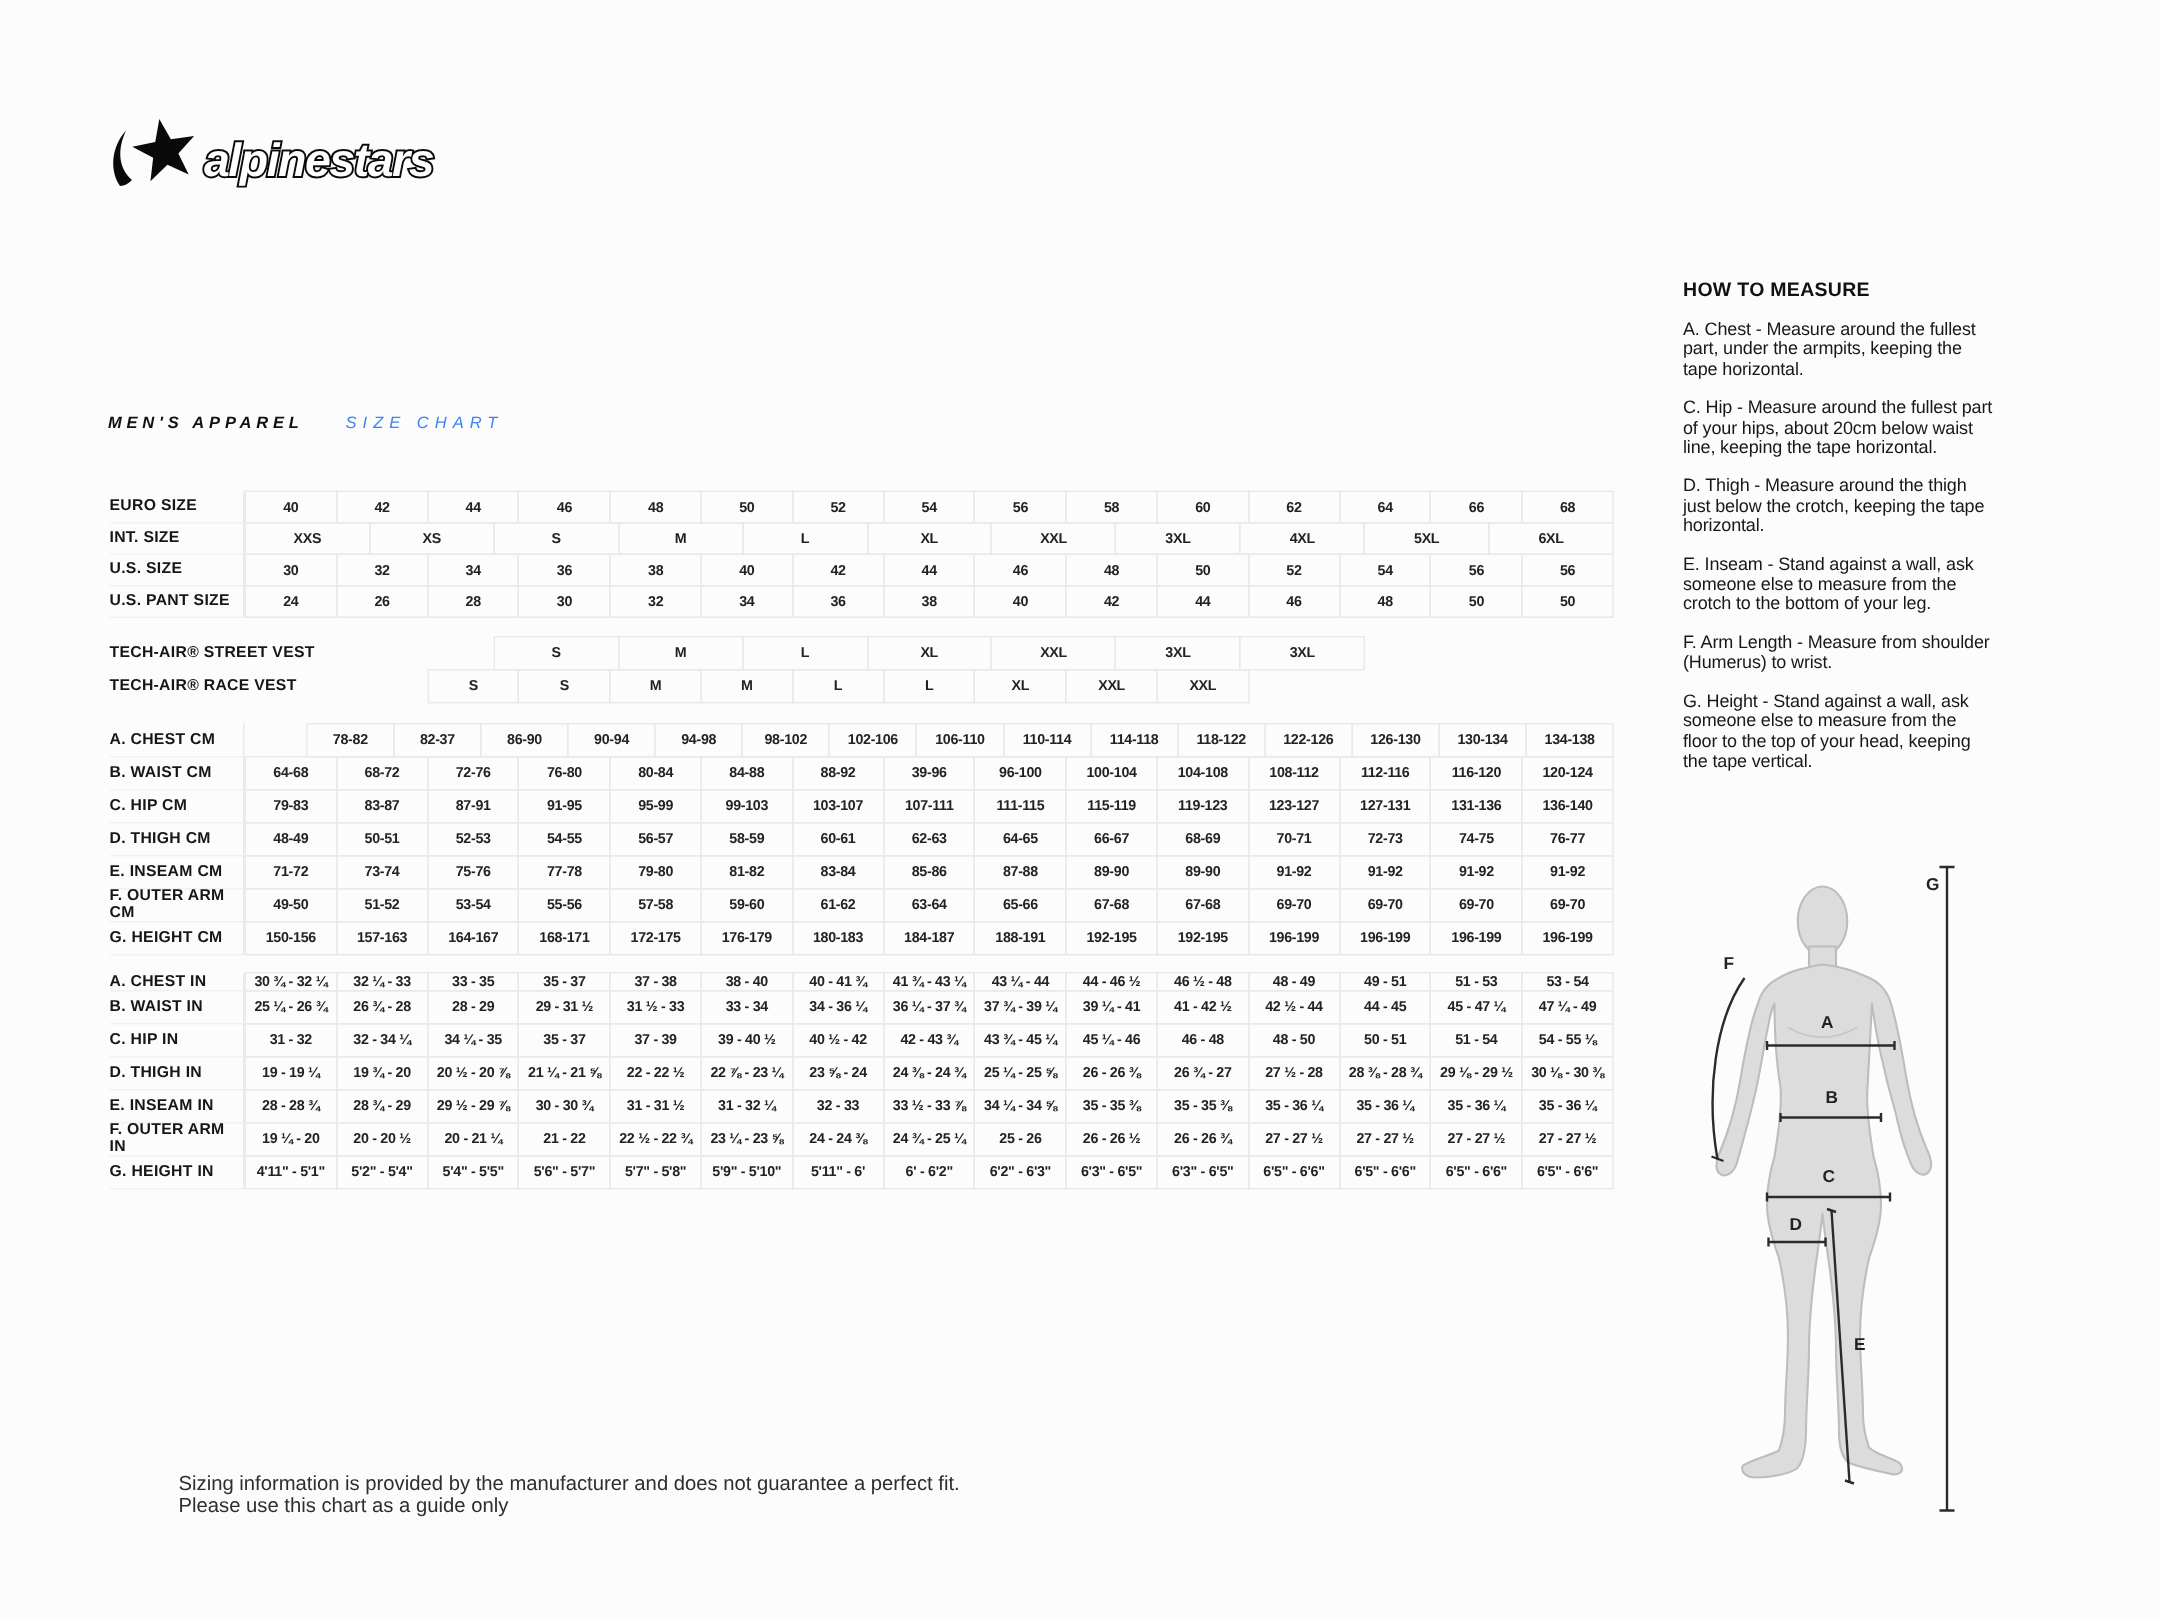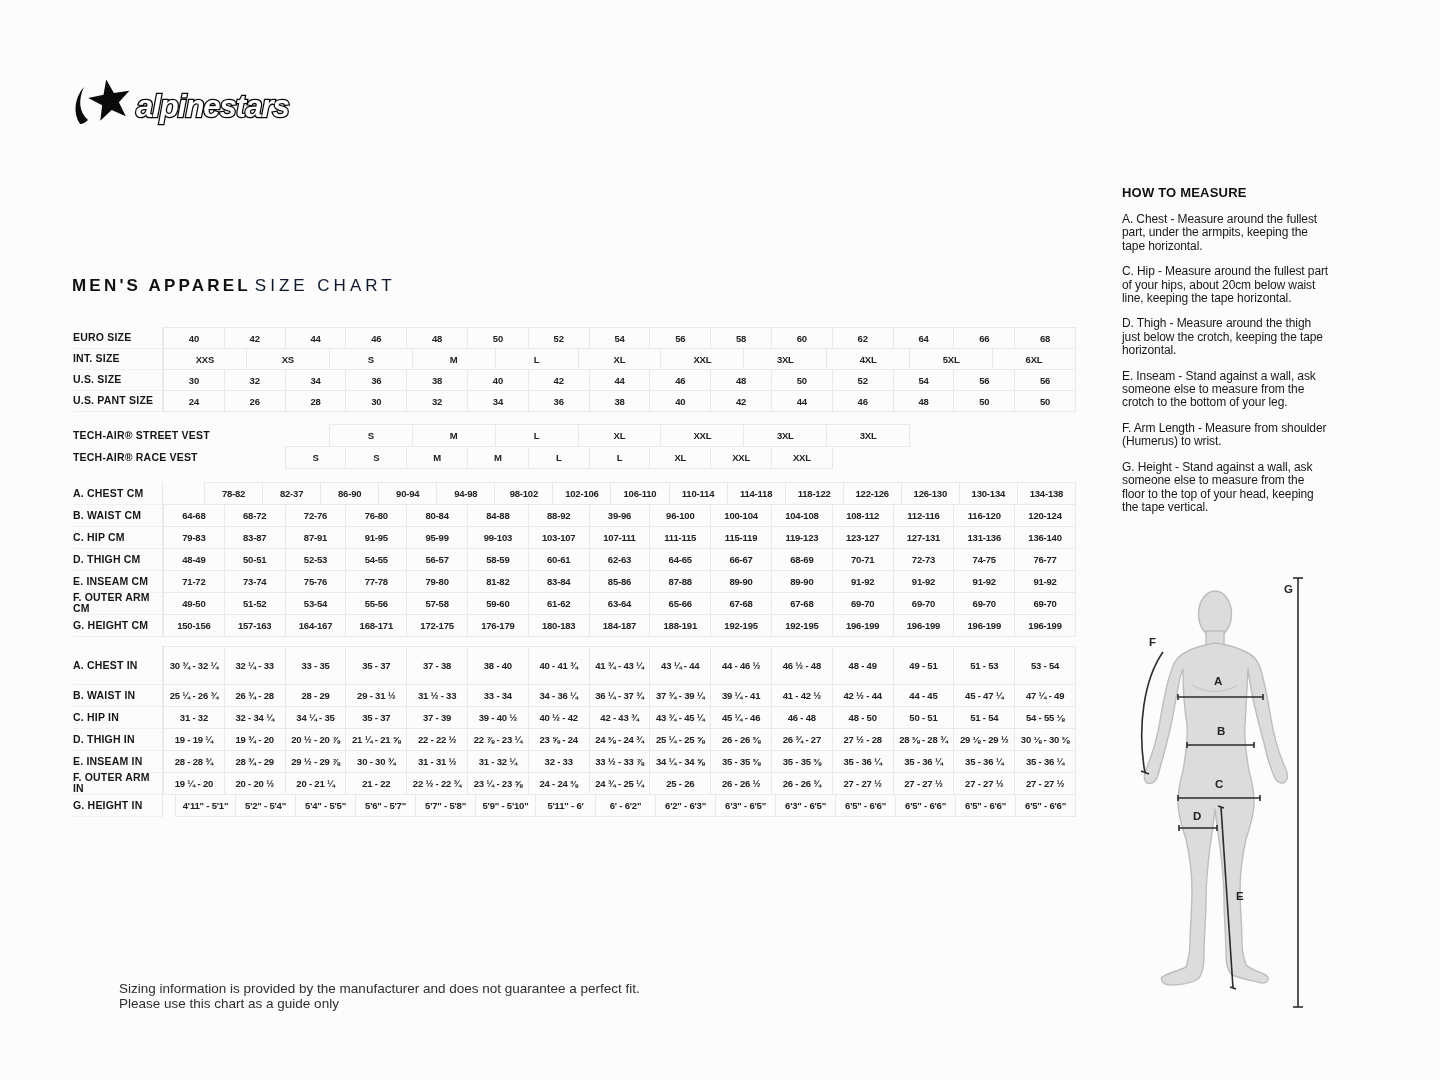--- a/index.html
+++ b/index.html
@@ -5,23 +5,23 @@
   * { margin:0; padding:0; box-sizing:border-box; }
   html,body { background:#e9e9e9; }
   .page {
     position:relative; width:1440px; height:1080px; margin:0 auto;
     background:#fcfcfc; overflow:hidden;
     font-family:"Liberation Sans","DejaVu Sans",sans-serif; color:#1c1c1c;
   }
   
   .logo { position:absolute; left:70px; top:76px; width:252px; height:56px; }
   
-  .title { position:absolute; left:72px; top:276px; display:flex; align-items:baseline; font-size:17px; }
+  .title { position:absolute; left:72px; top:276px; display:flex; align-items:baseline; font-style:italic; font-size:11px; }
   .title .primary { font-weight:700; letter-spacing:3.2px; color:#111; }
-  .title .secondary { font-weight:400; letter-spacing:4px; color:#0f172a; margin-left:4px; }
+  .title .secondary { font-weight:400; letter-spacing:4px; color:#3b82f6; margin-left:28px; }
   
   #size-table { position:absolute; left:73px; top:327px; width:1003px; }
   .tblock { width:100%; }
   .trow { display:flex; }
   .tlabel {
     flex:0 0 90px; width:90px; display:flex; align-items:center;
     font-weight:700; font-size:10.5px; letter-spacing:0.2px; line-height:11px;
     white-space:pre-line; color:#161616;
     border-right:1px solid #e9e9e9; border-bottom:1px solid #f1f1f1;
   }
@@ -317,21 +317,21 @@
             <div class="tcell">192-195</div>
             <div class="tcell">192-195</div>
             <div class="tcell">196-199</div>
             <div class="tcell">196-199</div>
             <div class="tcell">196-199</div>
             <div class="tcell">196-199</div>
           </div>
         </div>
       </div>
       <div class="tblock" style="margin-top: 9px;">
-        <div class="trow" style="height: 39px;">
+        <div class="trow" style="height: 15px; align-items: flex-end;">
           <div class="tlabel">A. CHEST IN</div>
           <div class="tcells">
             <div class="tcell">30 ¾ - 32 ¼</div>
             <div class="tcell">32 ¼ - 33</div>
             <div class="tcell">33 - 35</div>
             <div class="tcell">35 - 37</div>
             <div class="tcell">37 - 38</div>
             <div class="tcell">38 - 40</div>
             <div class="tcell">40 - 41 ¾</div>
             <div class="tcell">41 ¾ - 43 ¼</div>
@@ -438,21 +438,21 @@
             <div class="tcell">24 ¾ - 25 ¼</div>
             <div class="tcell">25 - 26</div>
             <div class="tcell">26 - 26 ½</div>
             <div class="tcell">26 - 26 ¾</div>
             <div class="tcell">27 - 27 ½</div>
             <div class="tcell">27 - 27 ½</div>
             <div class="tcell">27 - 27 ½</div>
             <div class="tcell">27 - 27 ½</div>
           </div>
         </div>
-        <div class="trow" style="height: 23px; gap: 12px;">
+        <div class="trow" style="height: 23px;">
           <div class="tlabel">G. HEIGHT IN</div>
           <div class="tcells">
             <div class="tcell">4'11" - 5'1"</div>
             <div class="tcell">5'2" - 5'4"</div>
             <div class="tcell">5'4" - 5'5"</div>
             <div class="tcell">5'6" - 5'7"</div>
             <div class="tcell">5'7" - 5'8"</div>
             <div class="tcell">5'9" - 5'10"</div>
             <div class="tcell">5'11" - 6'</div>
             <div class="tcell">6' - 6'2"</div>

